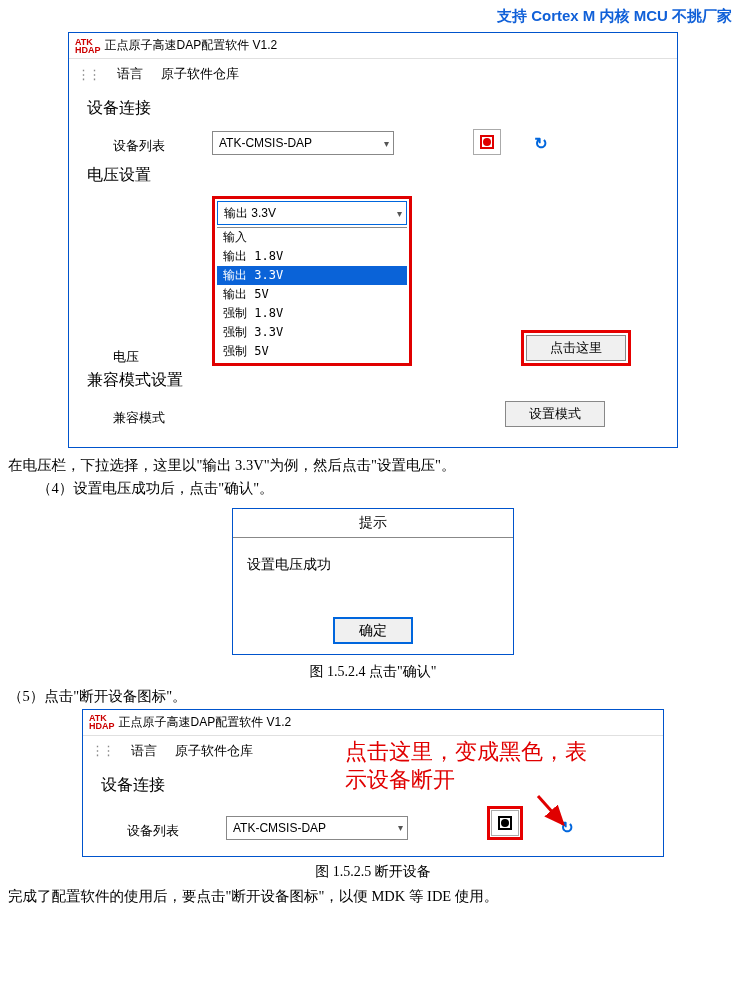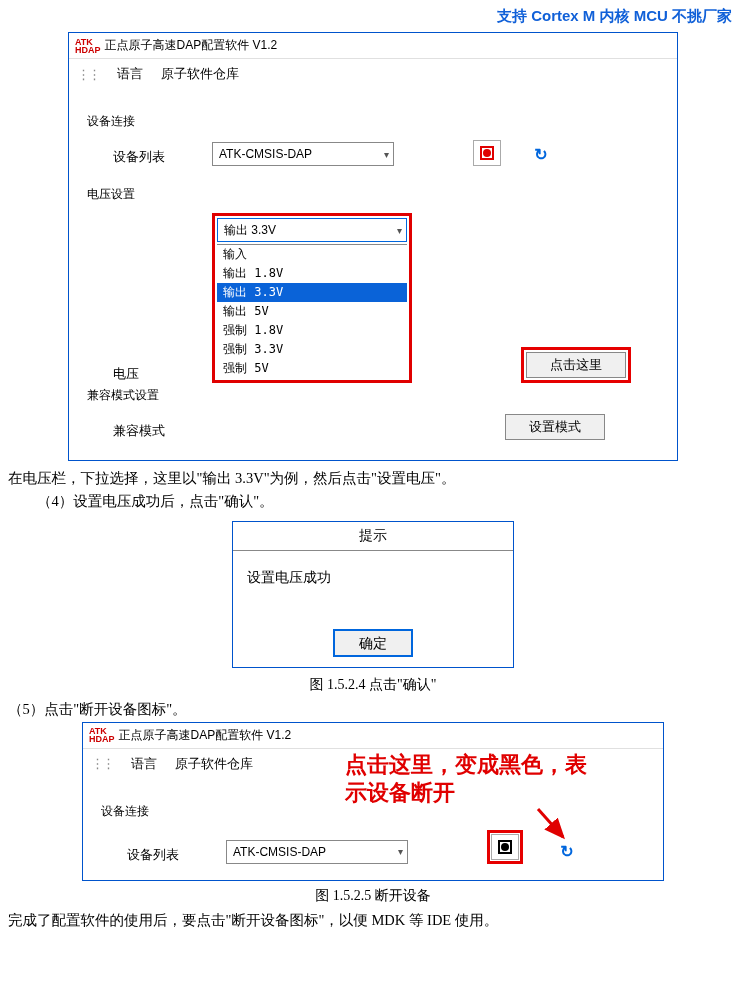--- a/index.html
+++ b/index.html
@@ -53,22 +53,22 @@
     align-items: center;
   }
   .menubar .dots {
     color: #888;
     letter-spacing: -2px;
   }
   .content {
     padding: 4px 14px 10px 14px;
   }
   .group-label {
-    font-size: 12px;
-    margin: 20px 0 4px 4px;
+    font-size: 16px;
+    margin: 5px 0 4px 4px;
   }
   .row {
     display: flex;
     align-items: flex-end;
     margin: 10px 0 10px 30px;
     position: relative;
     gap: 19px;
   }
   .row .label {
     width: 80px;
@@ -204,25 +204,26 @@
   }
   .dialog .dlg-actions {
     text-align: center;
     padding: 6px 0 14px 0;
   }
   .dialog .btn-ok {
     border: 2px solid #0066dd;
     background: #f0f0f0;
     padding: 4px 24px;
     font-size: 14px;
+    font-family: Liberation Serif, serif;
   }
   .annotation {
     color: #e00000;
     font-size: 22px;
-    font-weight: 700;
+    font-weight: 400;
     position: absolute;
     line-height: 1.3;
   }
   .arrow {
     position: absolute;
   }
   .rel {
     position: relative;
   }
 </style>

